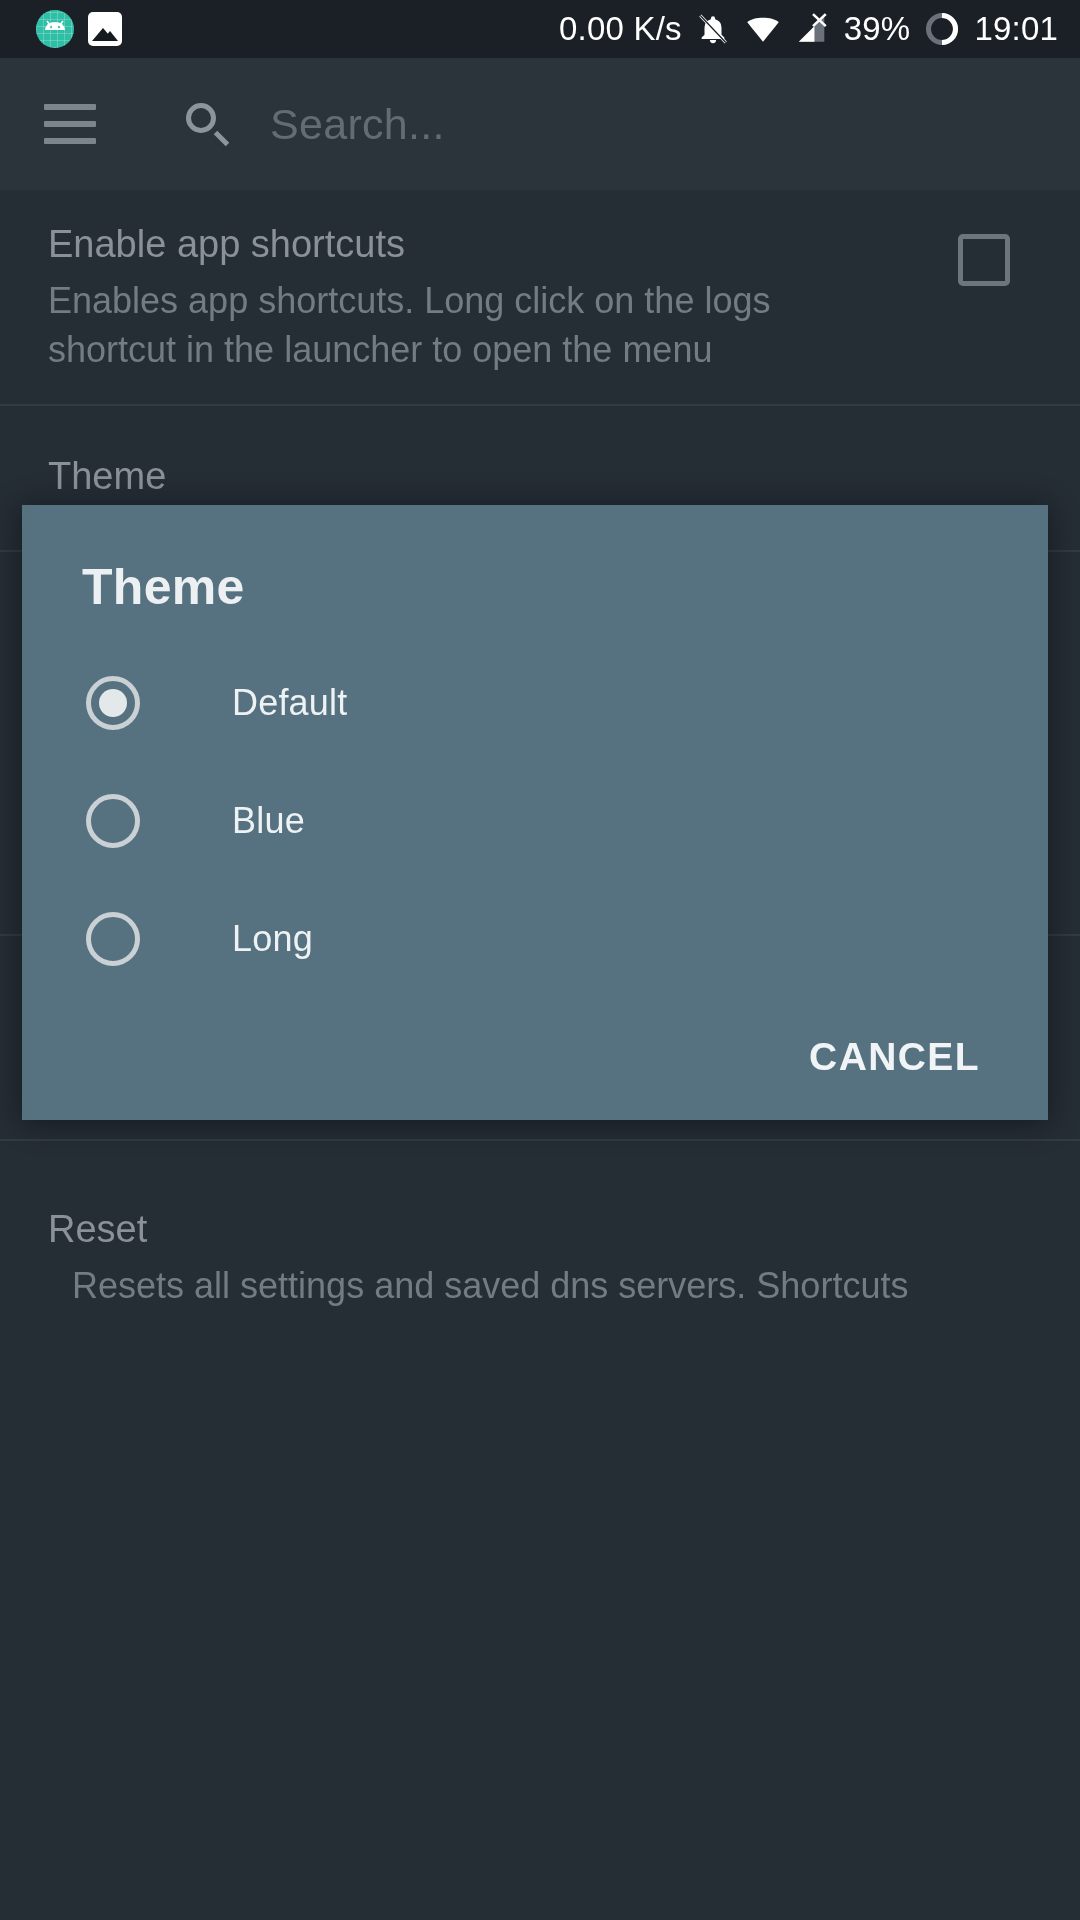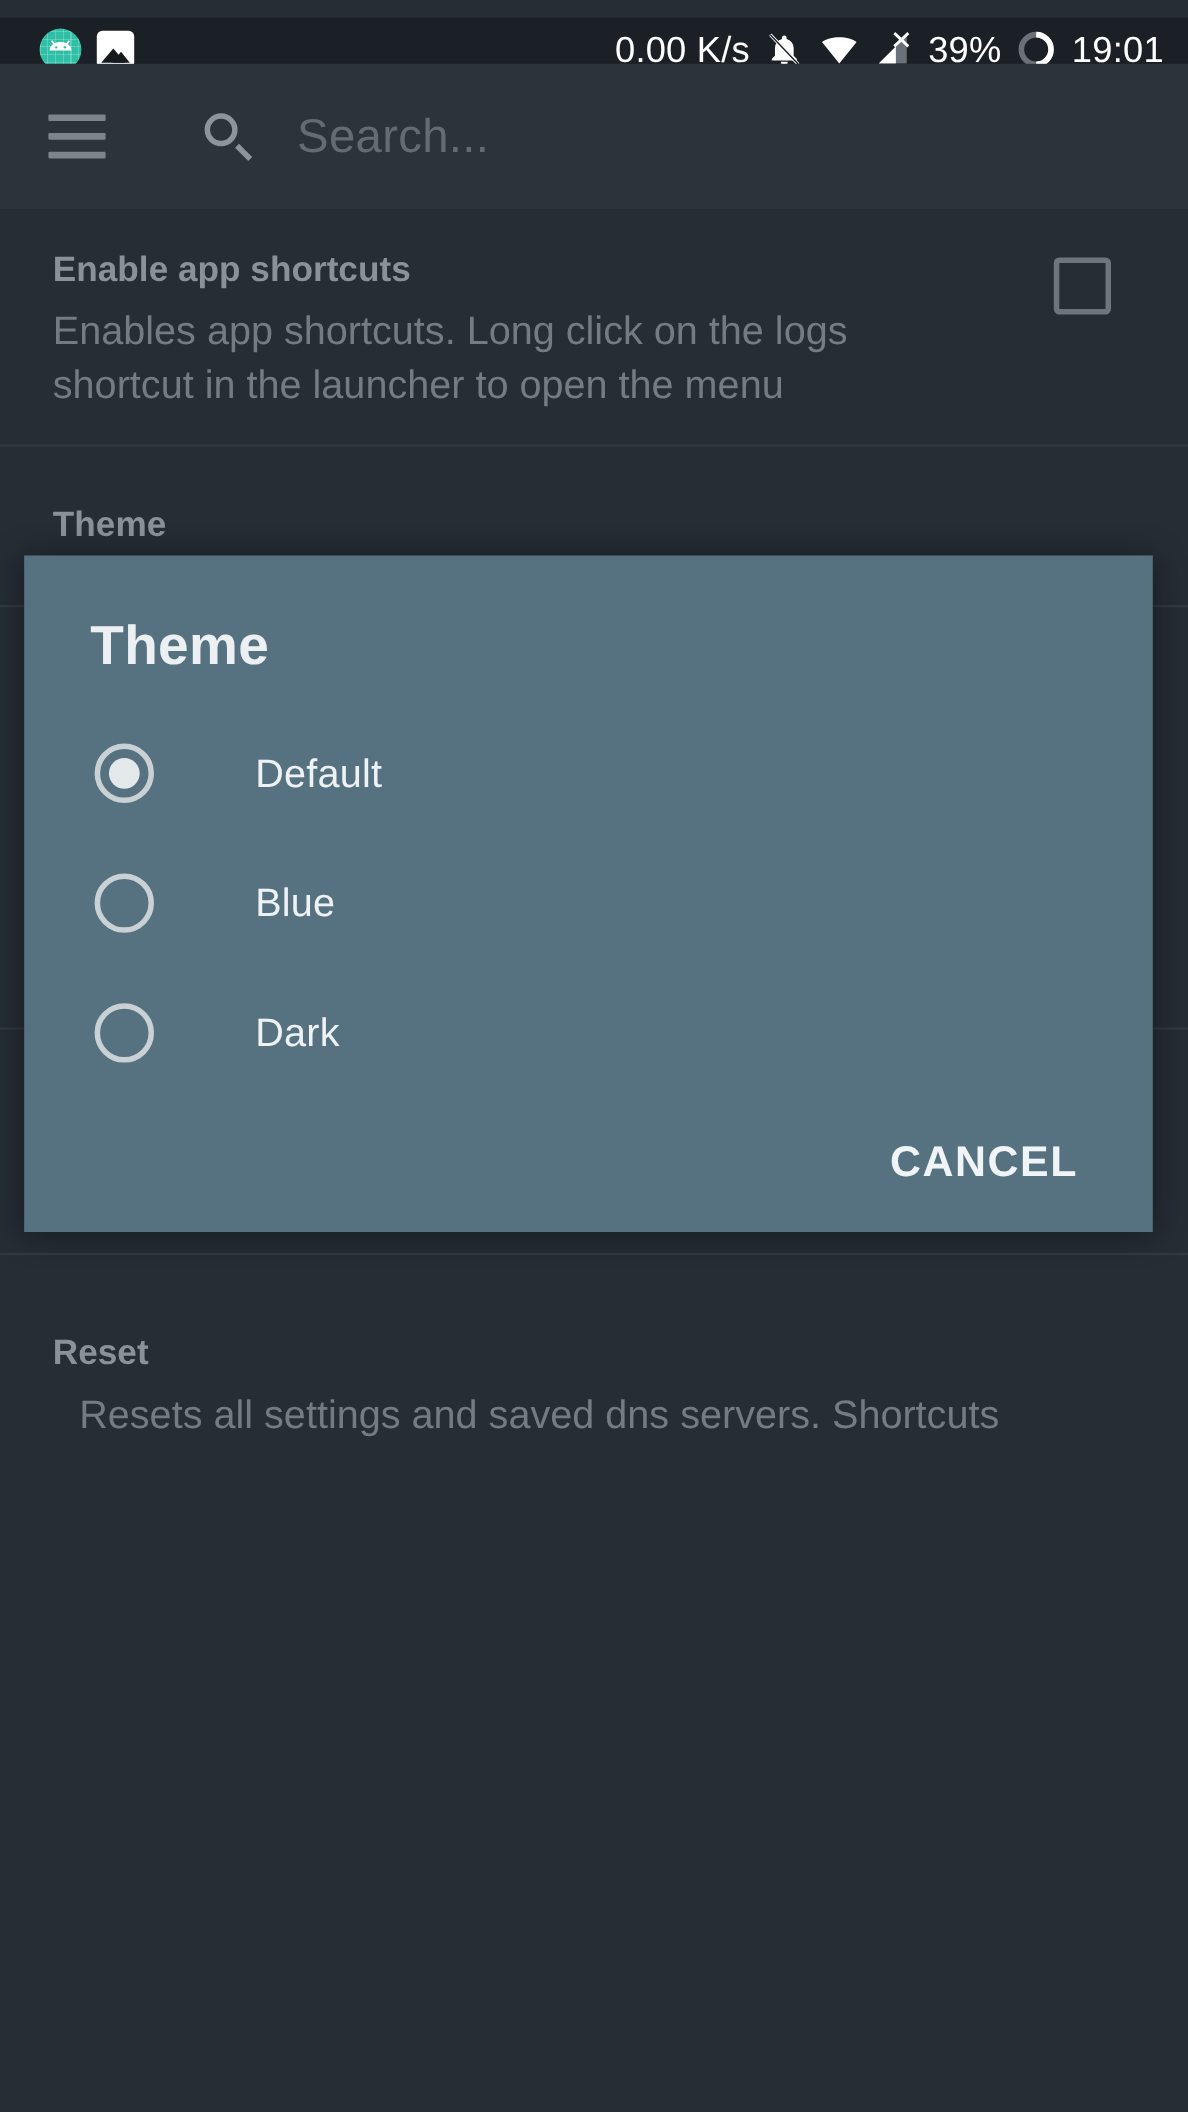--- a/index.html
+++ b/index.html
@@ -14,21 +14,21 @@
     position: relative;
     width: 1080px;
     height: 1920px;
     background: #252d35;
     overflow: hidden;
   }
 
   
   .statusbar {
     position: absolute;
-    top: 16px; left: 0;
+    top: 0; left: 0;
     width: 1080px; height: 58px;
     background: #1b2026;
     display: flex;
     align-items: center;
     padding: 0 22px 0 36px;
   }
   .sb-left { display: flex; align-items: center; gap: 14px; }
   .sb-right {
     margin-left: auto;
     display: flex;
@@ -124,23 +124,22 @@
   }
 
   
   .content { position: absolute; top: 190px; left: 0; width: 1080px; }
   .pref {
     padding: 26px 48px 30px 48px;
     position: relative;
   }
   .pref-title {
     color: #8a9199;
-    font-size: 32px;
+    font-size: 38px;
     line-height: 56px;
-    font-weight: bold;
   }
   .pref-sum {
     color: #737b83;
     font-size: 36px;
     line-height: 49px;
     margin-top: 4px;
     max-width: 760px;
   }
   .divider { height: 2px; background: #323a42; }
   .checkbox {
@@ -330,21 +329,21 @@
       <div class="radio-row">
         <div class="radio checked"></div>
         <div class="radio-label">Default</div>
       </div>
       <div class="radio-row">
         <div class="radio"></div>
         <div class="radio-label">Blue</div>
       </div>
       <div class="radio-row">
         <div class="radio"></div>
-        <div class="radio-label">Dark</div>
+        <div class="radio-label">Long</div>
       </div>
     </div>
 
     <div class="dialog-actions">
       <button class="cancel-btn">CANCEL</button>
     </div>
   </div>
 
 </div>
 

